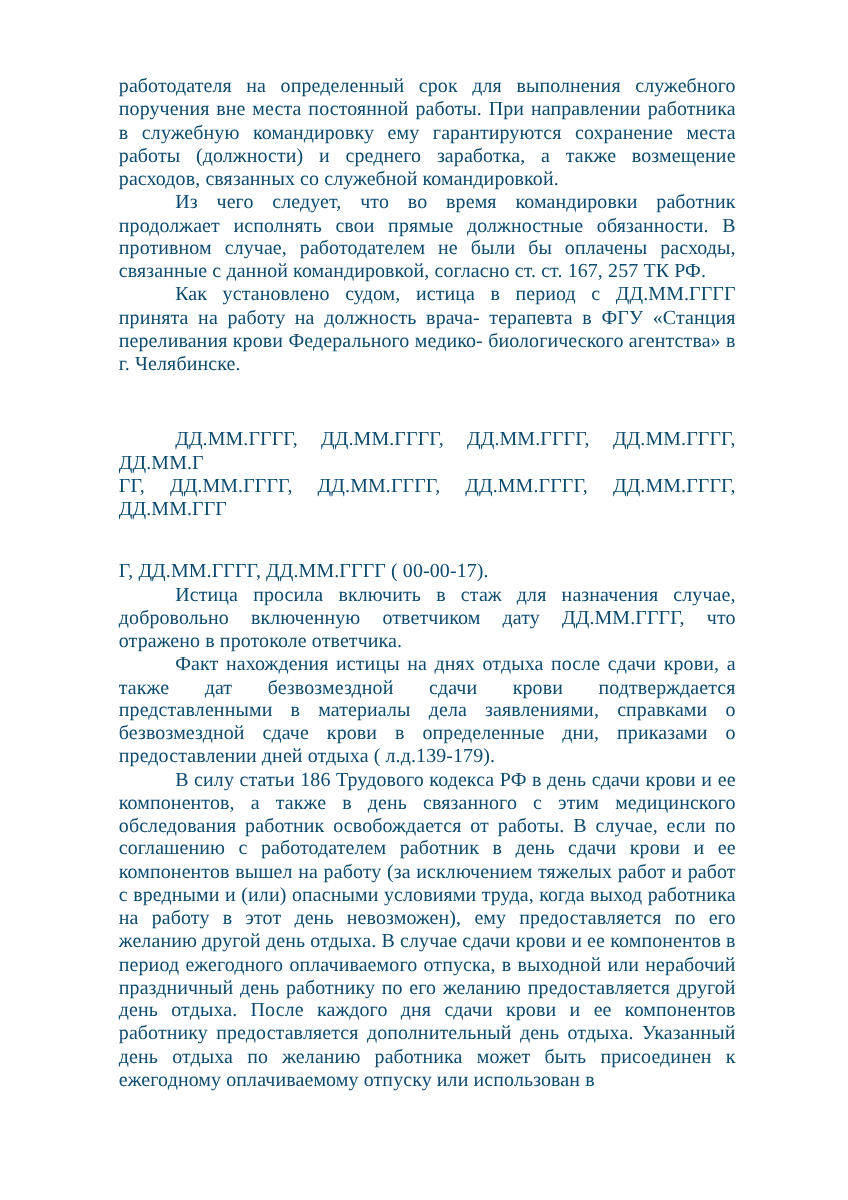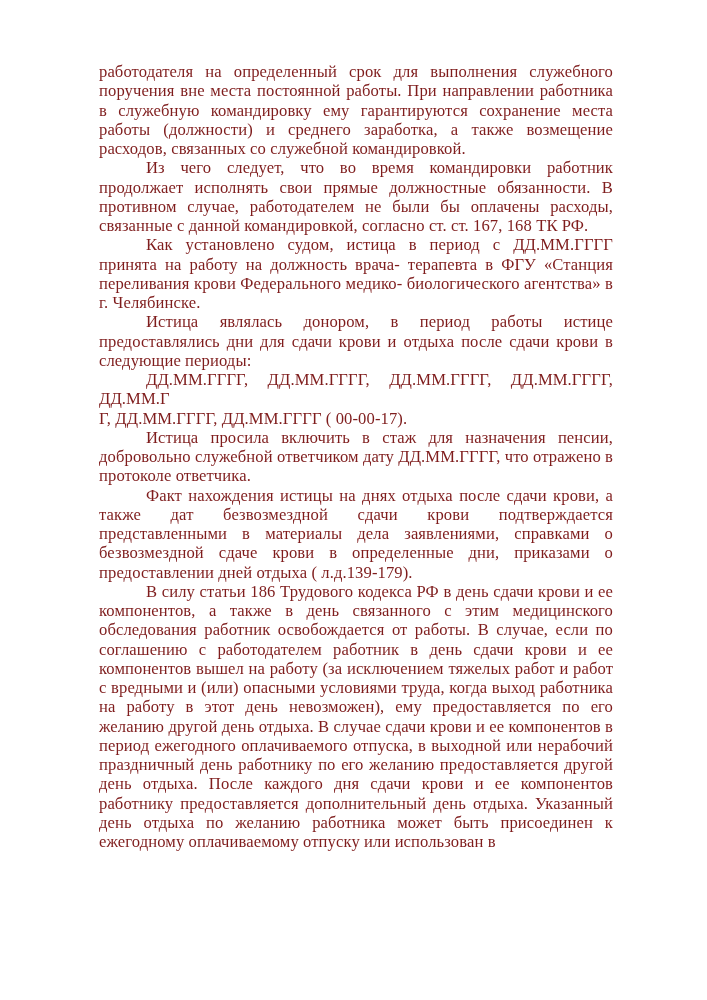--- a/index.html
+++ b/index.html
@@ -7,21 +7,21 @@
     padding: 0;
     background: #ffffff;
   }
   .page {
     position: relative;
     width: 707px;
     height: 1000px;
     background: #ffffff;
     overflow: hidden;
     font-family: "Liberation Serif", "DejaVu Serif", serif;
-    color: #7f1d1d;
+    color: #0c4a6e;
   }
   .text-block {
     position: absolute;
     left: 99px;
     top: 62px;
     width: 514px;
     font-size: 16.6px;
     line-height: 19.25px;
     text-align: justify;
     letter-spacing: 0.1px;
@@ -34,46 +34,48 @@
     text-indent: 0;
   }
   .date-line {
     margin: 0;
     text-align: justify;
     text-align-last: justify;
     text-indent: 0;
   }
   .date-line.first {
     text-indent: 47px;
+    margin-top: 44px;
   }
   .date-line.last {
     text-align-last: left;
+    margin-top: 33px;
   }
 </style>
 </head>
 <body>
 
 <div class="page">
   <div class="text-block">
 
     <p class="para no-indent">работодателя на определенный срок для выполнения служебного поручения вне места постоянной работы. При направлении работника в служебную командировку ему гарантируются сохранение места работы (должности) и среднего заработка, а также возмещение расходов, связанных со служебной командировкой.</p>
 
-    <p class="para">Из чего следует, что во время командировки работник продолжает исполнять свои прямые должностные обязанности. В противном случае, работодателем не были бы оплачены расходы, связанные с данной командировкой, согласно ст. ст. 167, 168 ТК РФ.</p>
+    <p class="para">Из чего следует, что во время командировки работник продолжает исполнять свои прямые должностные обязанности. В противном случае, работодателем не были бы оплачены расходы, связанные с данной командировкой, согласно ст. ст. 167, 257 ТК РФ.</p>
 
 
 
     <p class="para">Как установлено судом, истица в период с ДД.ММ.ГГГГ принята на работу на должность врача- терапевта в ФГУ «Станция переливания крови Федерального медико- биологического агентства» в г. Челябинске.</p>
 
-    <p class="para">Истица являлась донором, в период работы истице предоставлялись дни для сдачи крови и отдыха после сдачи крови в следующие периоды:</p>
 
     <div>
       <p class="date-line first">ДД.ММ.ГГГГ, ДД.ММ.ГГГГ, ДД.ММ.ГГГГ, ДД.ММ.ГГГГ, ДД.ММ.Г</p>
+      <p class="date-line">ГГ, ДД.ММ.ГГГГ, ДД.ММ.ГГГГ, ДД.ММ.ГГГГ, ДД.ММ.ГГГГ, ДД.ММ.ГГГ</p>
       <p class="date-line last">Г, ДД.ММ.ГГГГ, ДД.ММ.ГГГГ ( 00-00-17).</p>
     </div>
 
-    <p class="para">Истица просила включить в стаж для назначения пенсии, добровольно служебной ответчиком дату ДД.ММ.ГГГГ, что отражено в протоколе ответчика.</p>
+    <p class="para">Истица просила включить в стаж для назначения случае, добровольно включенную ответчиком дату ДД.ММ.ГГГГ, что отражено в протоколе ответчика.</p>
 
     <p class="para">Факт нахождения истицы на днях отдыха после сдачи крови, а также дат безвозмездной сдачи крови подтверждается представленными в материалы дела заявлениями, справками о безвозмездной сдаче крови в определенные дни, приказами о предоставлении дней отдыха ( л.д.139-179).</p>
 
     <p class="para">В силу статьи 186 Трудового кодекса РФ в день сдачи крови и ее компонентов, а также в день связанного с этим медицинского обследования работник освобождается от работы. В случае, если по соглашению с работодателем работник в день сдачи крови и ее компонентов вышел на работу (за исключением тяжелых работ и работ с вредными и (или) опасными условиями труда, когда выход работника на работу в этот день невозможен), ему предоставляется по его желанию другой день отдыха. В случае сдачи крови и ее компонентов в период ежегодного оплачиваемого отпуска, в выходной или нерабочий праздничный день работнику по его желанию предоставляется другой день отдыха. После каждого дня сдачи крови и ее компонентов работнику предоставляется дополнительный день отдыха. Указанный день отдыха по желанию работника может быть присоединен к ежегодному оплачиваемому отпуску или использован в</p>
 
   </div>
 </div>
 
 </body></html>

